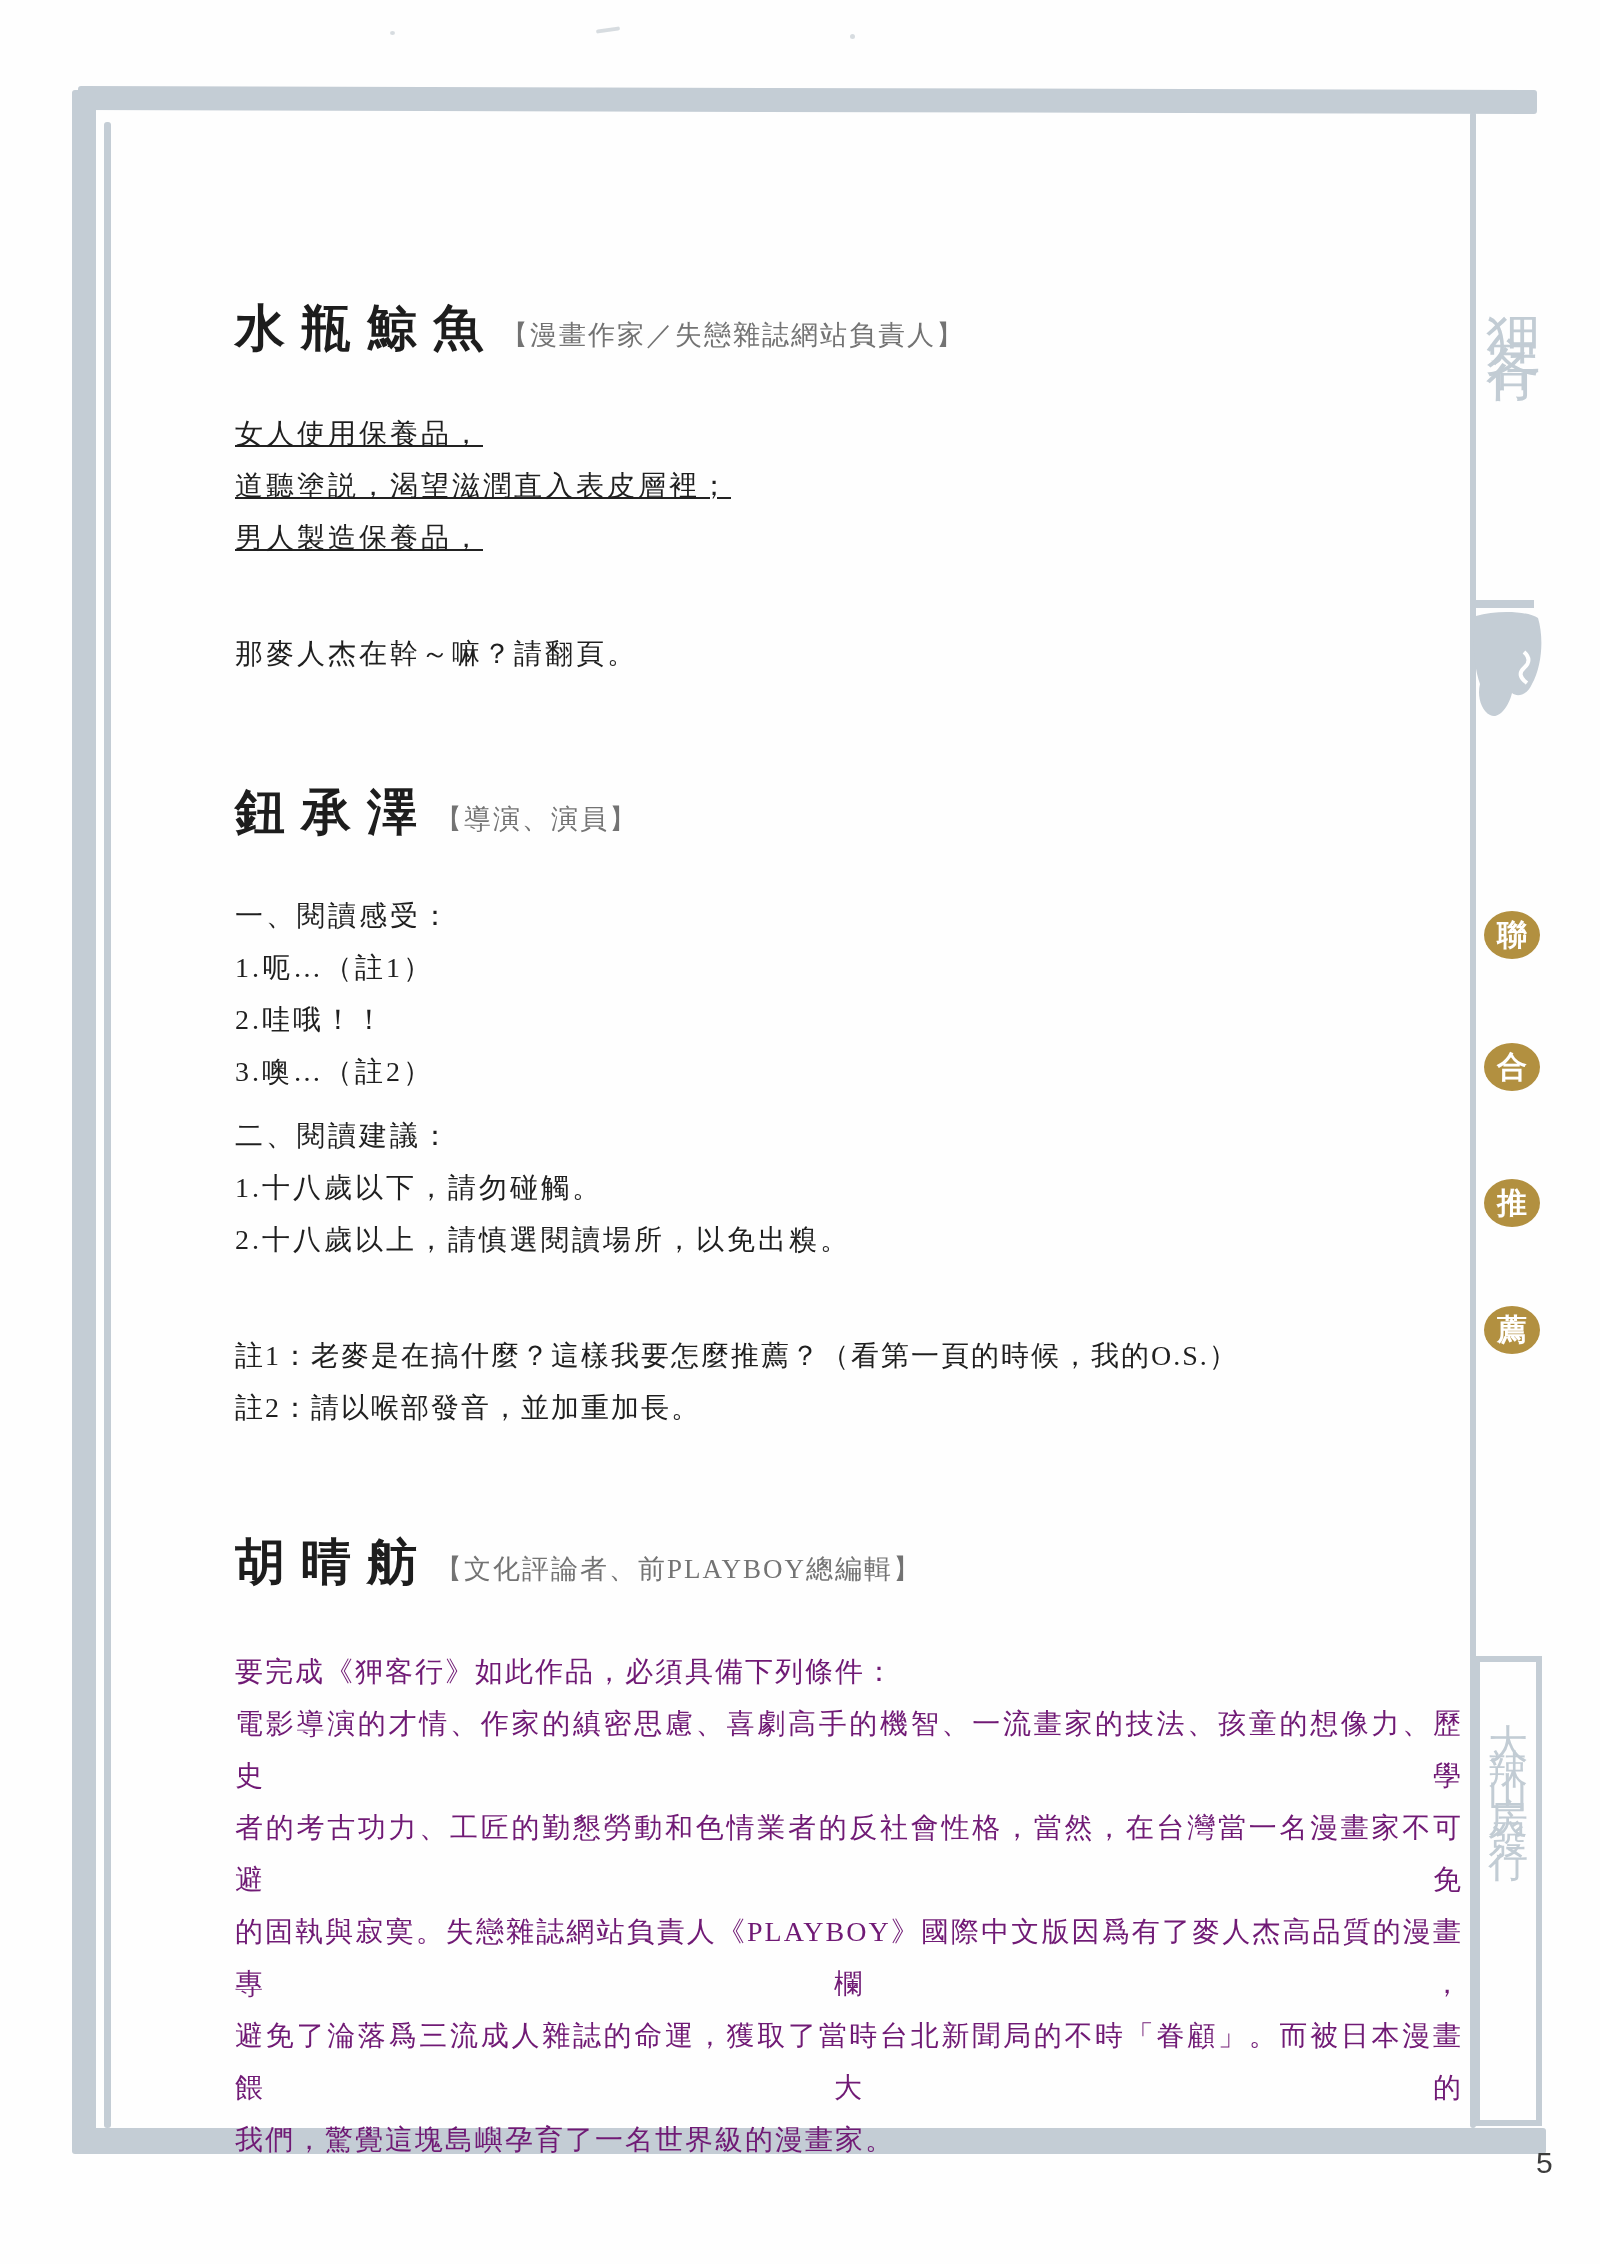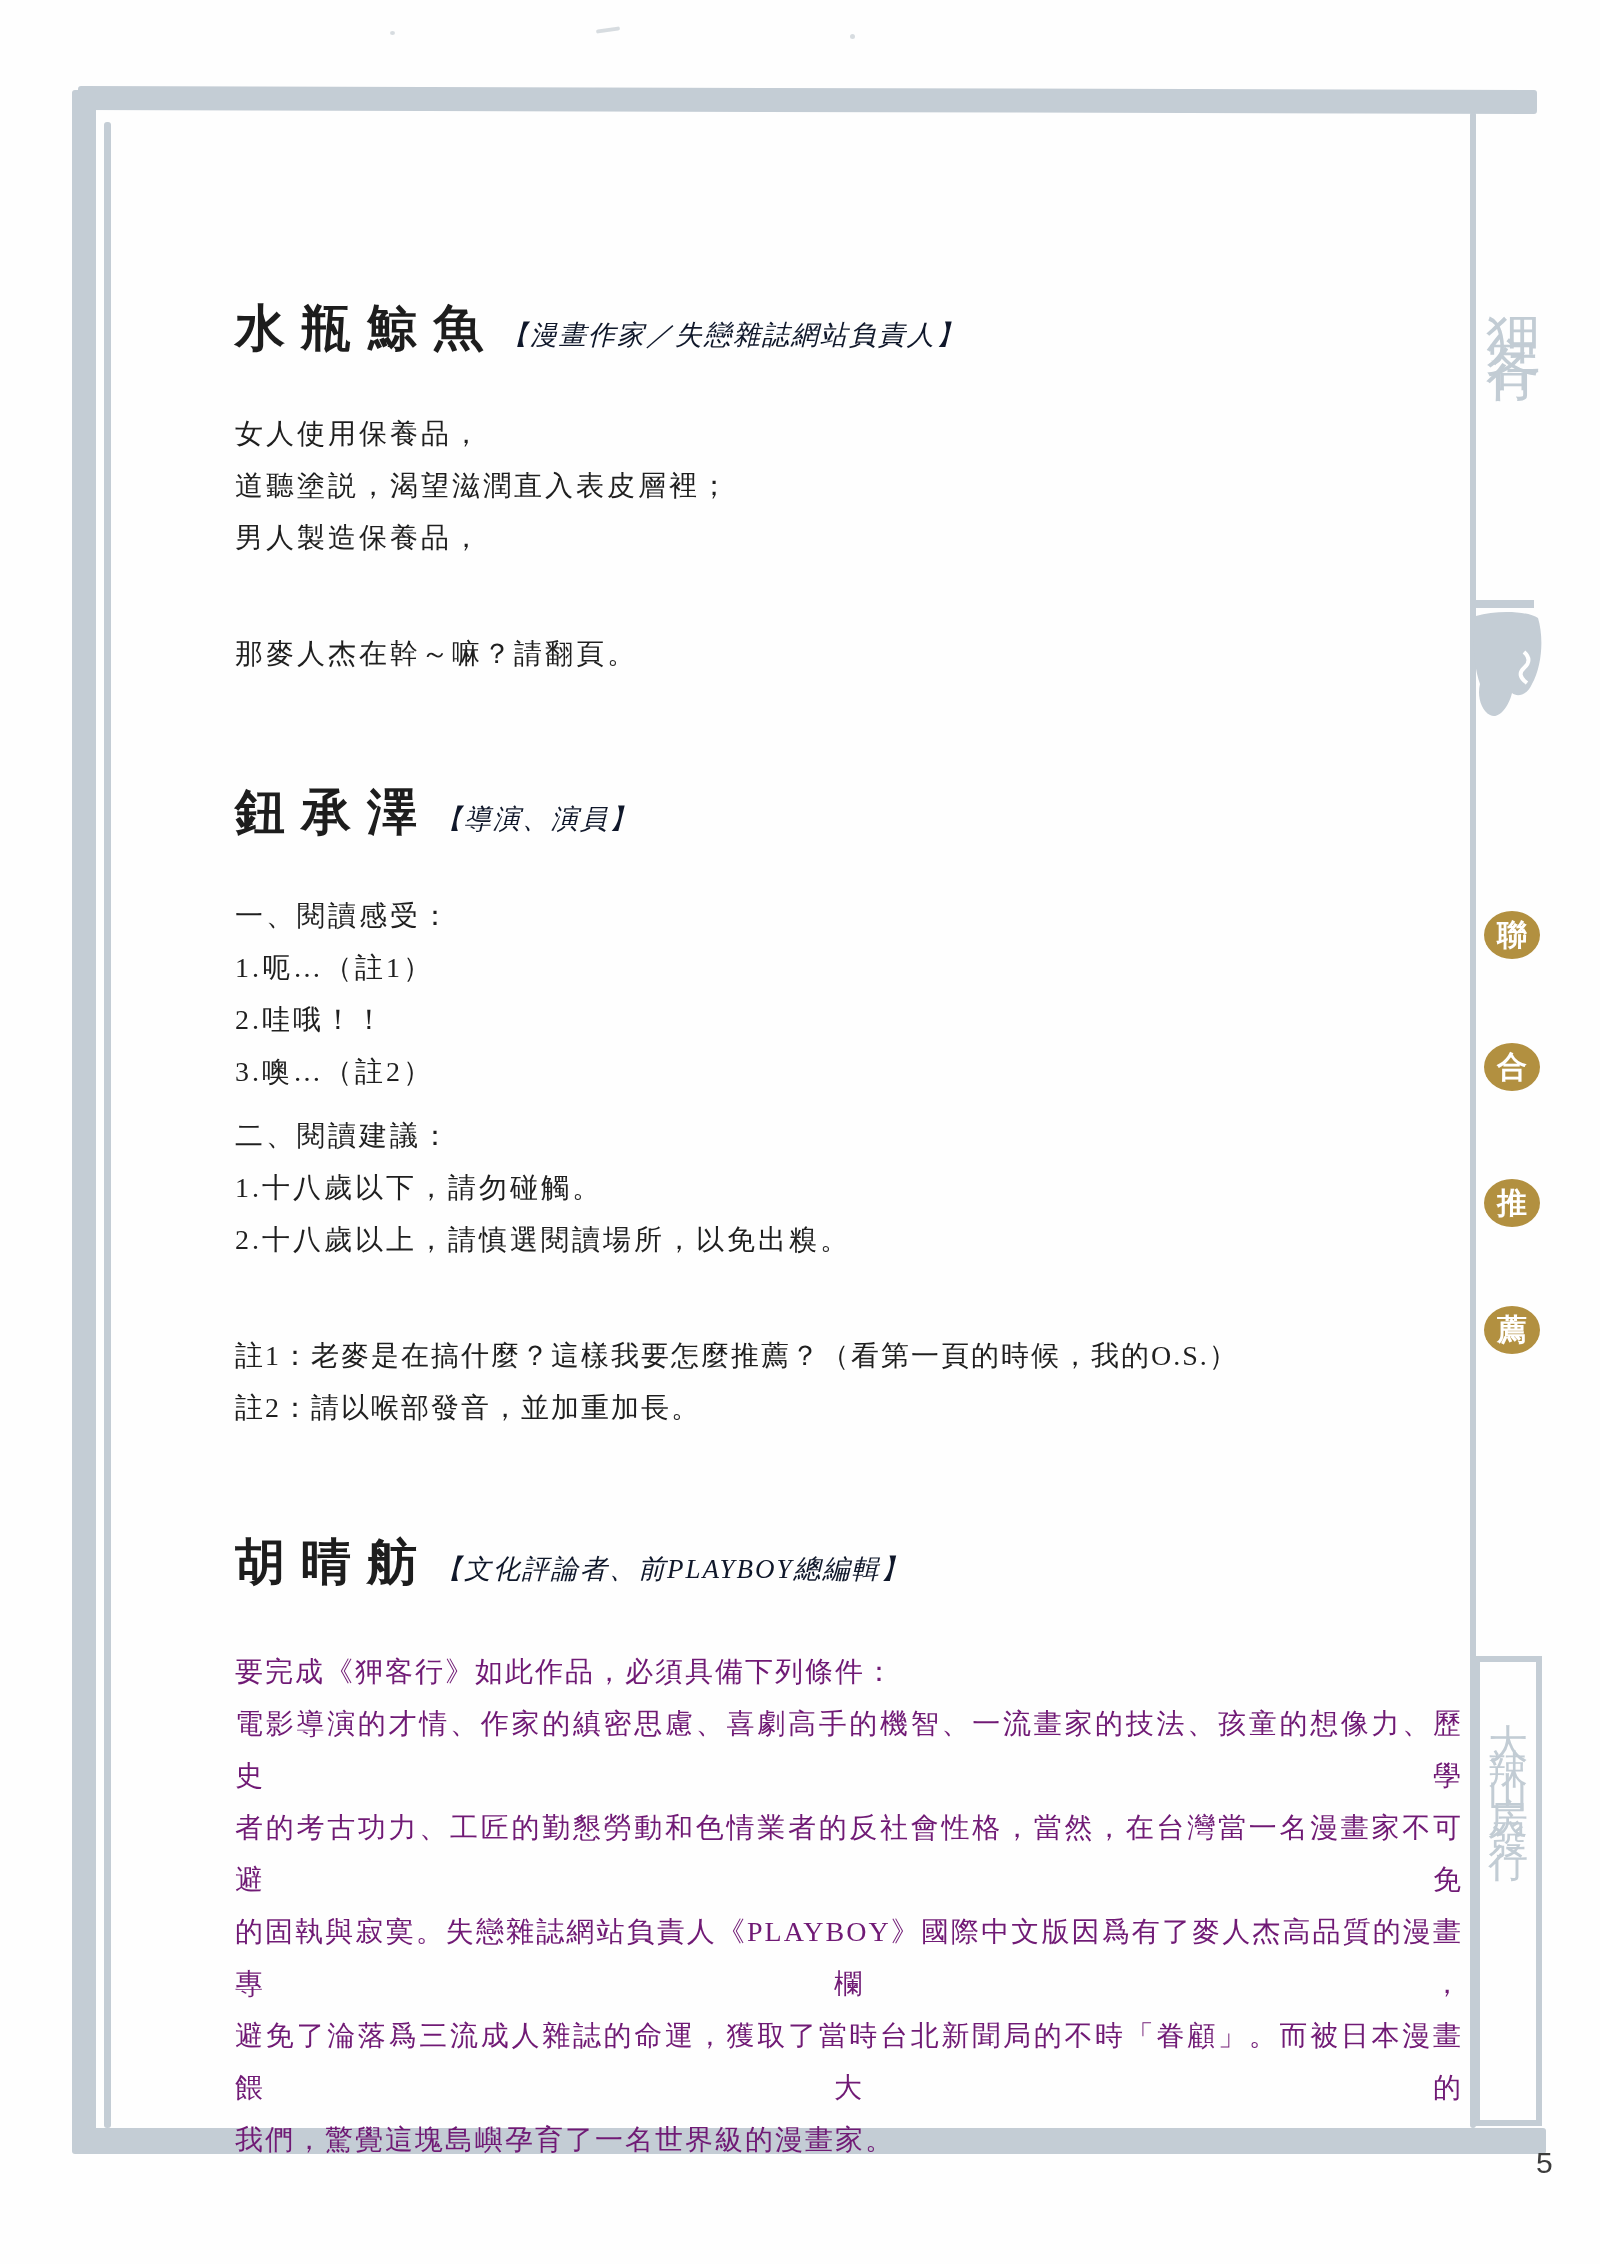--- a/index.html
+++ b/index.html
@@ -13,23 +13,23 @@
   .frame-left-outer{left:72px;top:90px;width:24px;height:2062px;}
   .frame-left-inner{left:104px;top:122px;width:7px;height:2006px;}
   .frame-right-line{left:1470px;top:112px;width:6px;height:2016px;}
   .frame-bottom{left:72px;top:2128px;width:1474px;height:26px;}
   .speck{position:absolute;background:#c6cdd3;border-radius:50%;opacity:.7;}
 
   
   .content{position:absolute;left:235px;top:296px;width:1228px;}
   .sec-head{display:flex;align-items:flex-end;height:64px;}
   .sec-title{font-size:50px;letter-spacing:16px;margin-right:2px;font-weight:600;color:#1d1d1d;line-height:64px;white-space:nowrap;}
-  .sec-role{font-size:27px;letter-spacing:2px;padding-bottom:7px;color:#0f172a;white-space:nowrap;font-style:italic;}
+  .sec-role{font-size:27px;letter-spacing:2px;padding-bottom:7px;color:#737373;white-space:nowrap;}
   .bline{font-size:28px;line-height:52px;letter-spacing:3px;color:#1f1f1f;white-space:nowrap;}
-  .poem{margin-top:48px;}
+  .poem{margin-top:48px;text-decoration:underline;}
   .aside-line{margin-top:64px;}
   #sec2 .sec-head{margin-top:100px;}
   .readlist{margin-top:46px;}
   .readlist .bline:nth-child(5){margin-top:12px;}
   .notes{margin-top:64px;}
   .notes .bline{letter-spacing:2px;}
   #sec3 .sec-head{margin-top:96px;}
   .recommend-para{margin-top:52px;}
   .pline{font-size:28px;line-height:52px;letter-spacing:2px;color:#701a75;}
   .recommend-para .pline:nth-child(n+2):nth-child(-n+5){

